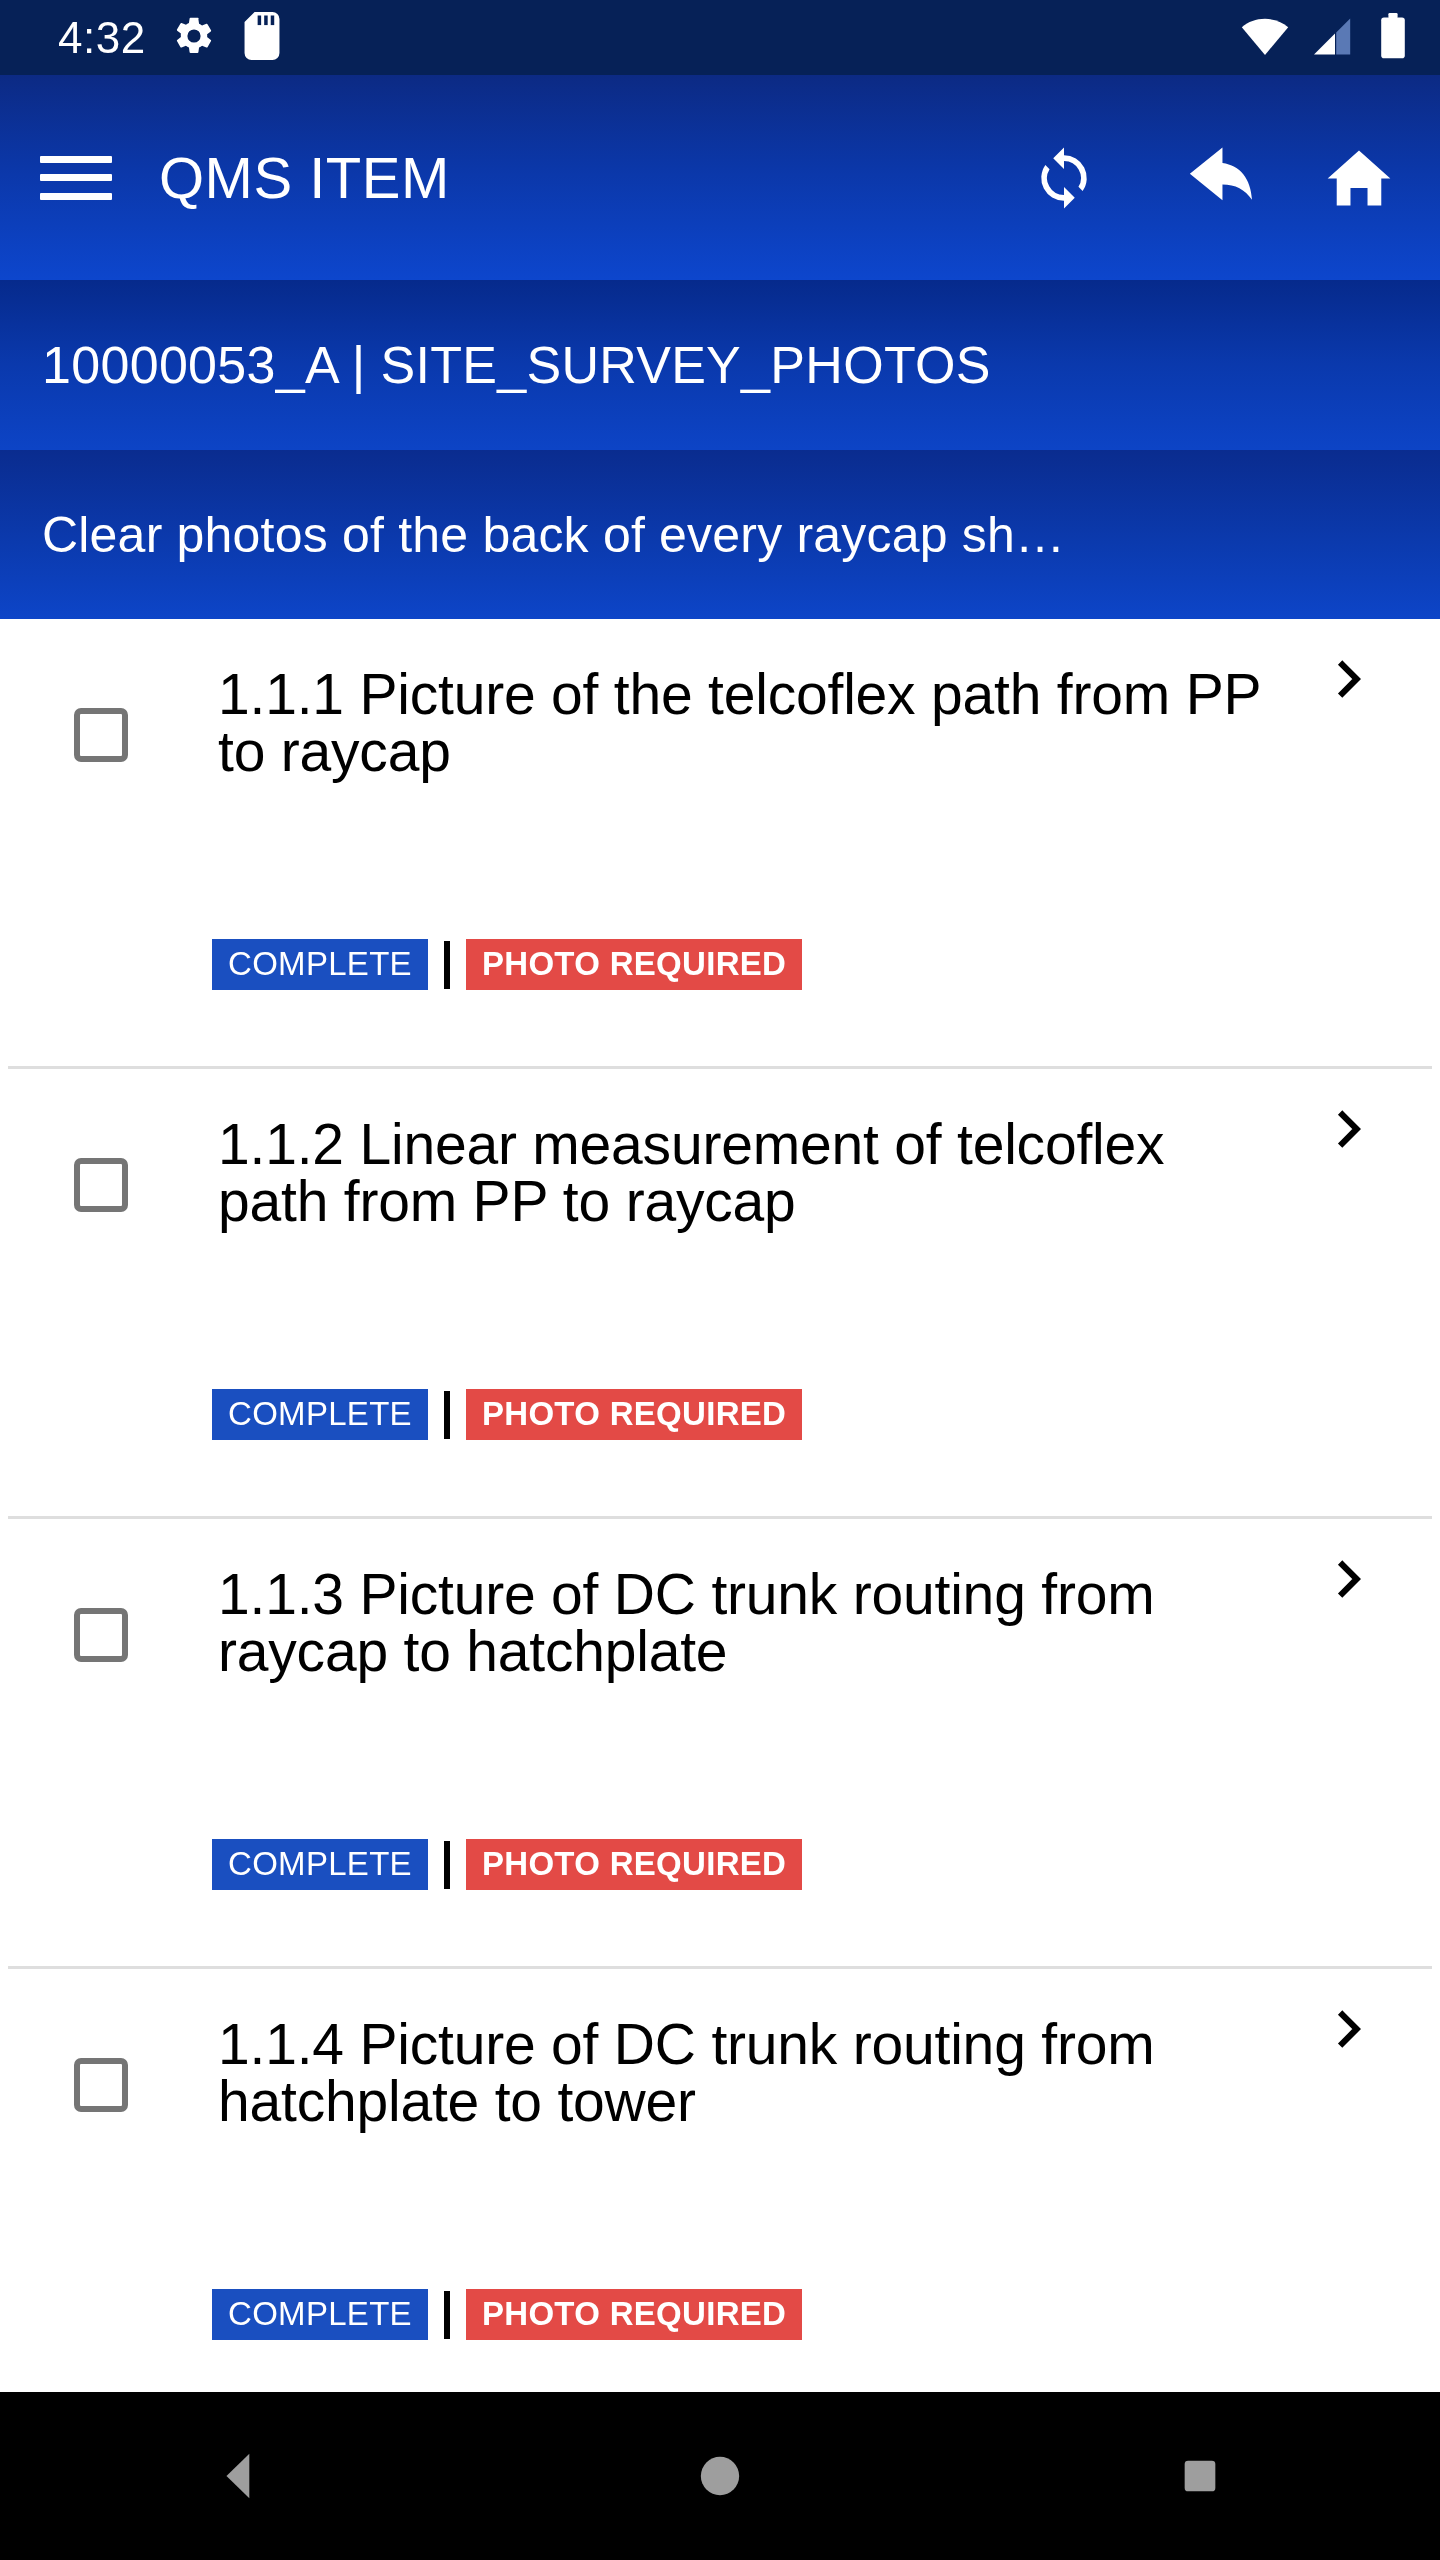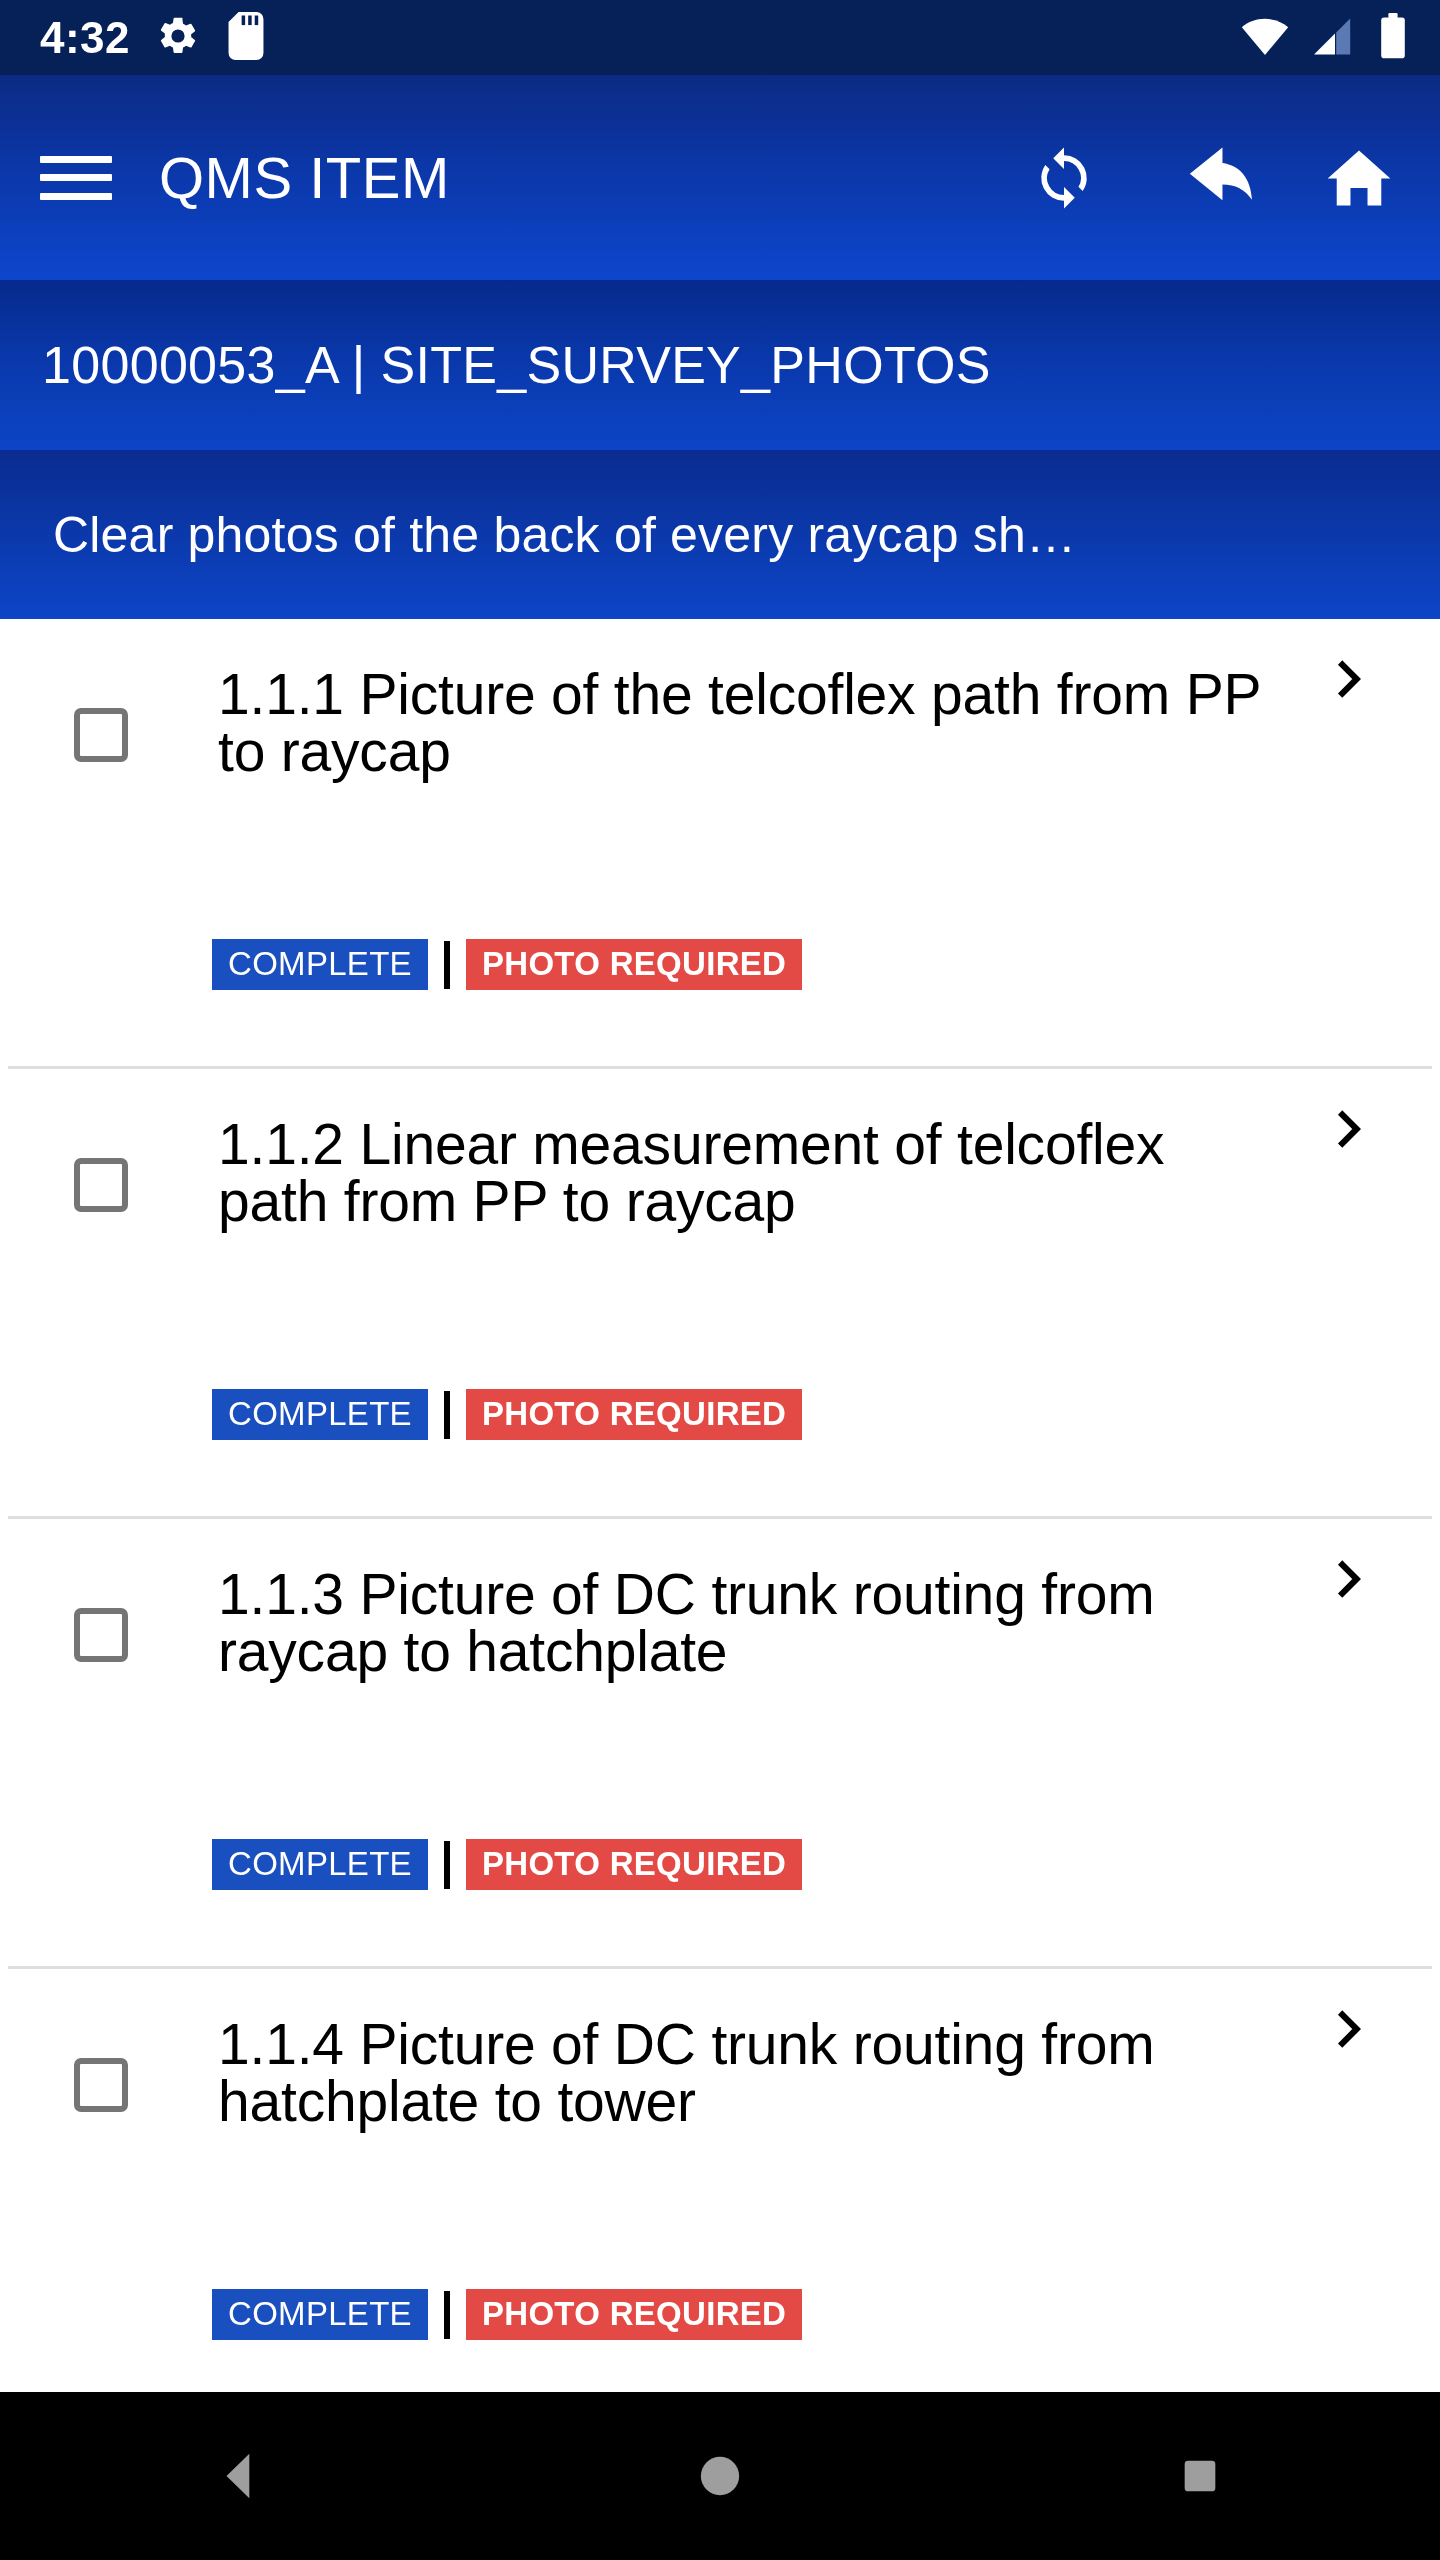--- a/index.html
+++ b/index.html
@@ -12,21 +12,21 @@
   #screen { position:relative; width:1440px; height:2560px; background:#fff; }
 
   
   .statusbar {
     position:absolute; top:0; left:0; width:1440px; height:75px;
     background:#062157;
     display:flex; align-items:center;
     padding:0 34px 0 40px;
   }
   .sb-left { display:flex; align-items:center; gap:26px; }
-  .sb-time { color:#fff; font-size:44px; font-weight:700; letter-spacing:0.5px; line-height:1; }
+  .sb-time { color:#fff; font-size:44px; font-weight:400; letter-spacing:0.5px; line-height:1;margin-left:18px; }
   .sb-right { margin-left:auto; display:flex; align-items:center; gap:22px; }
   .ic { display:block; }
 
   
   .appbar {
     position:absolute; top:75px; left:0; width:1440px; height:205px;
     background:linear-gradient(180deg,#0c2a84 0%,#0b37a8 45%,#0d46cd 100%);
     display:flex; align-items:center; padding:0 36px 0 40px;
   }
   .hamburger { width:72px; height:56px; display:flex; flex-direction:column; justify-content:space-between; padding:6px 0; cursor:pointer; }
@@ -42,21 +42,21 @@
   .subbar1 {
     position:absolute; top:280px; left:0; width:1440px; height:170px;
     background:linear-gradient(180deg,#062a8c 0%,#0a39ad 50%,#0d44c6 100%);
     display:flex; align-items:center; padding-left:42px;
   }
   .subbar1 .txt { color:#fff; font-size:52px; font-weight:400; white-space:nowrap; letter-spacing:0.3px; }
 
   .subbar2 {
     position:absolute; top:450px; left:0; width:1440px; height:169px;
     background:linear-gradient(180deg,#0a2c8f 0%,#0b3aae 55%,#0d45c8 100%);
-    display:flex; align-items:center; padding-left:53px;
+    display:flex; align-items:center; padding-left:42px;
   }
   .subbar2 .txt {
     color:#fff; font-size:50px; font-weight:400; white-space:nowrap;
     overflow:hidden; width:1400px; letter-spacing:0.2px;
   }
 
   
   .list {
     position:absolute; top:619px; left:0; width:1440px; height:1773px;
     background:#ffffff; overflow:hidden;border-radius:13px;

